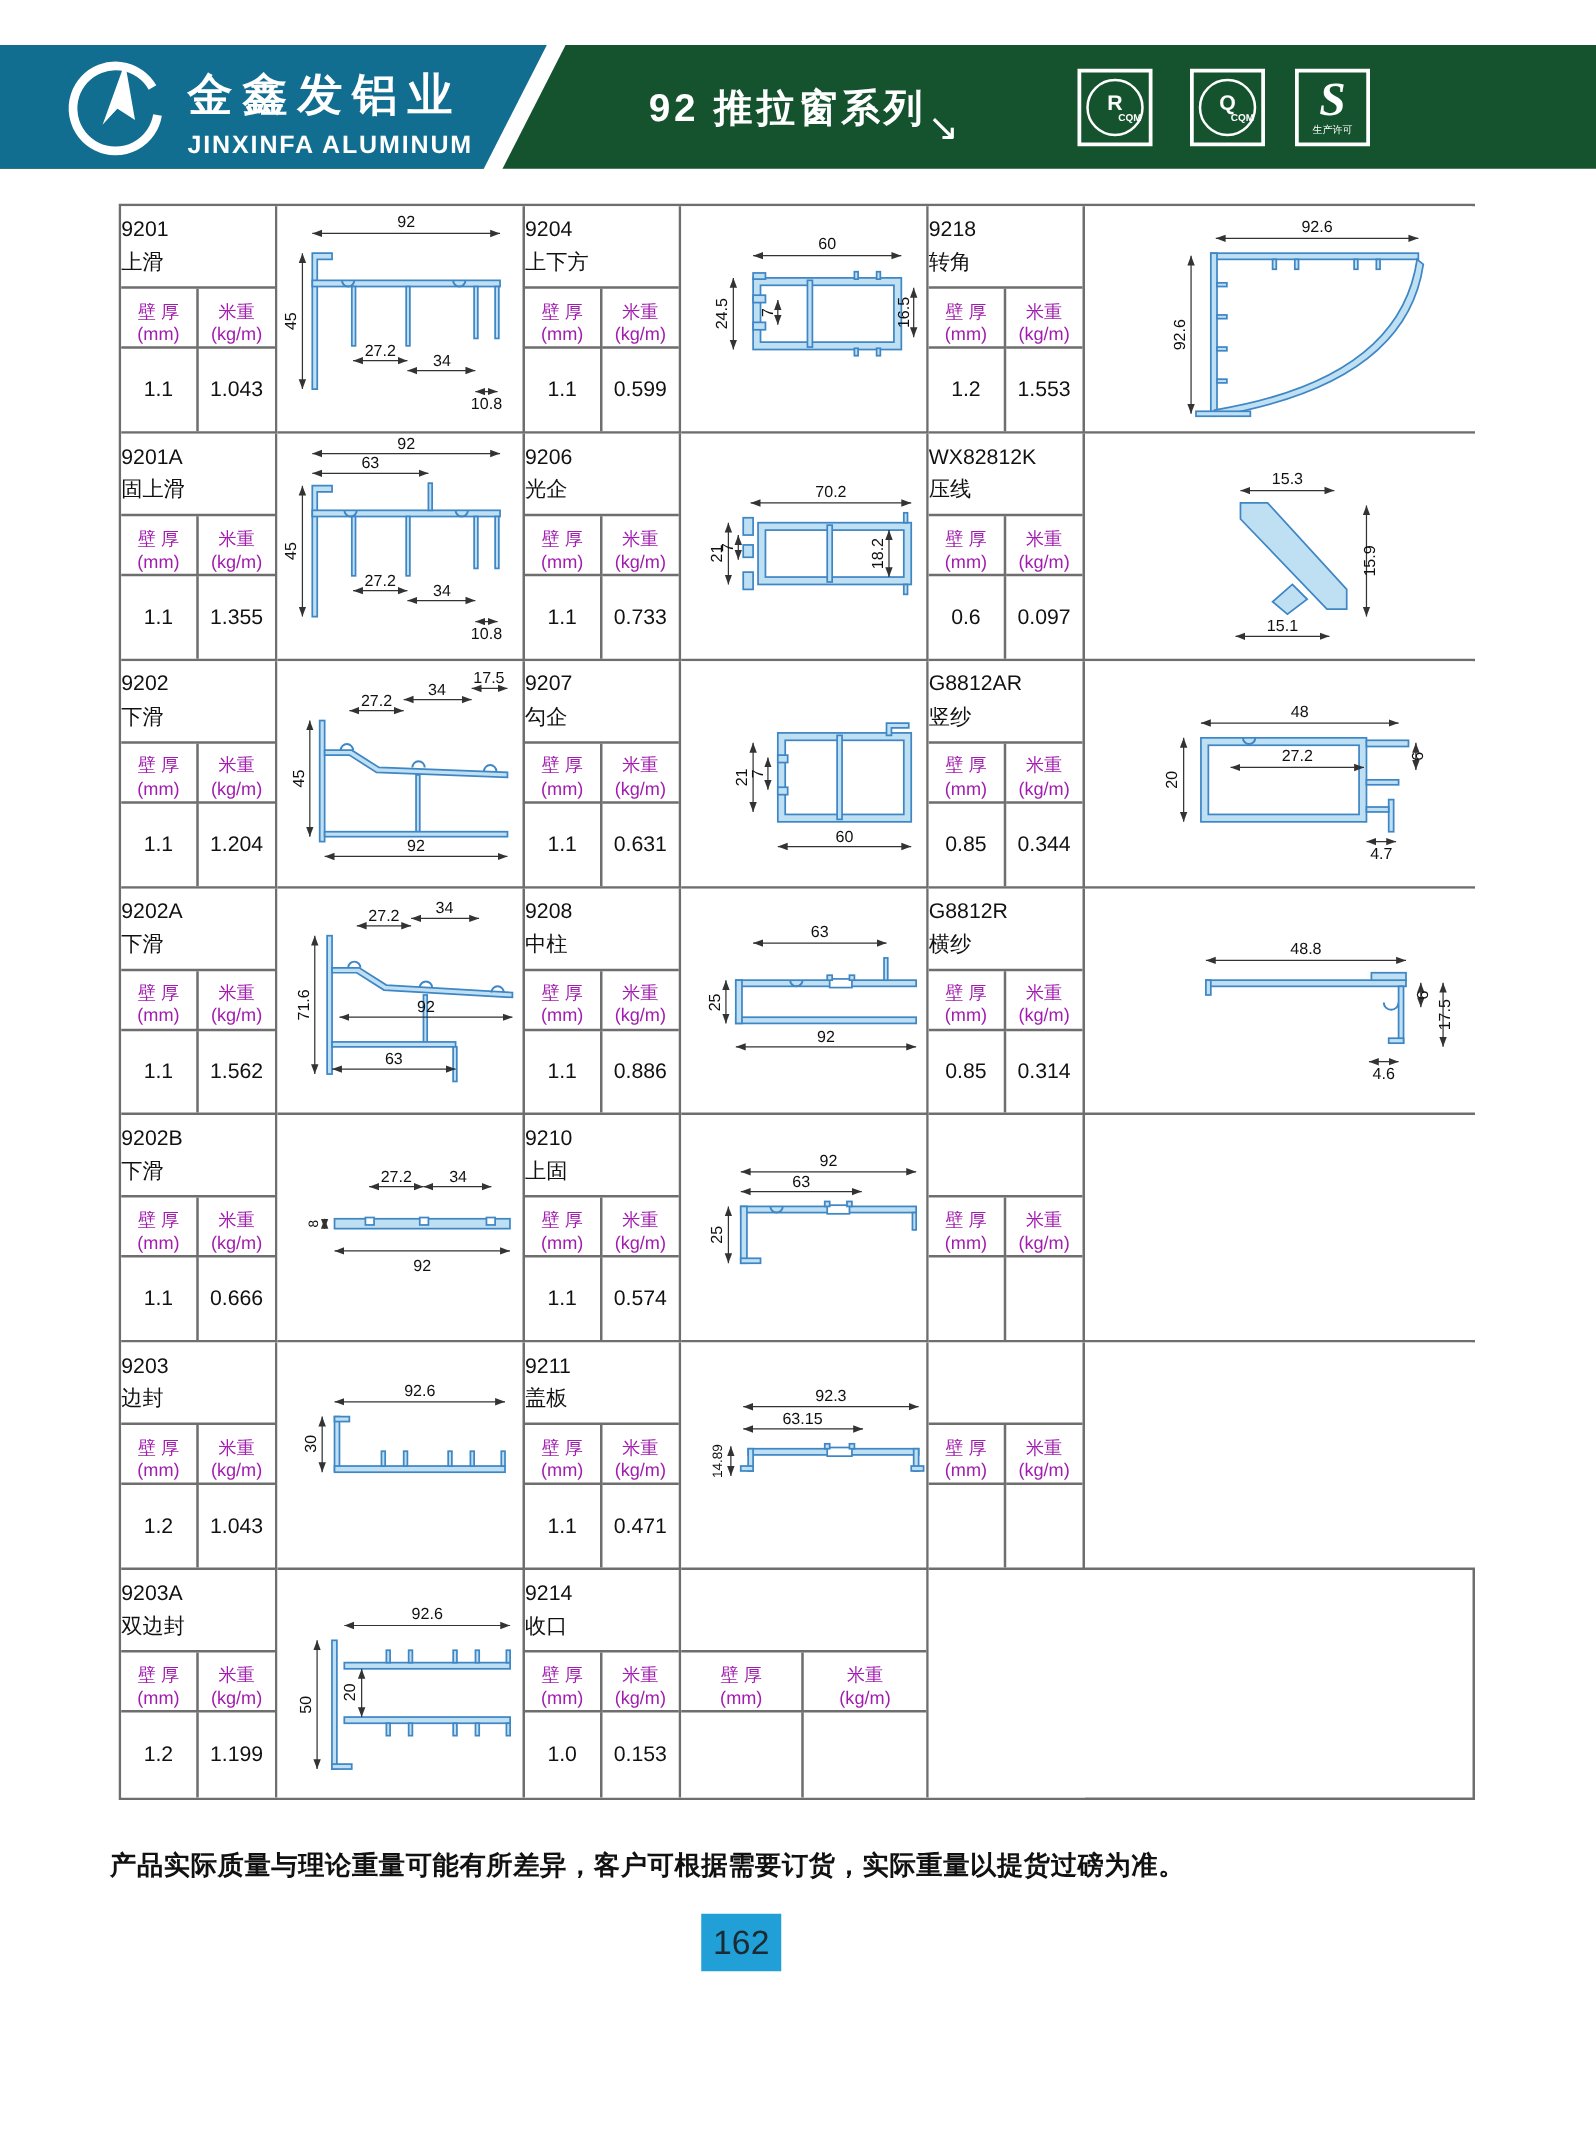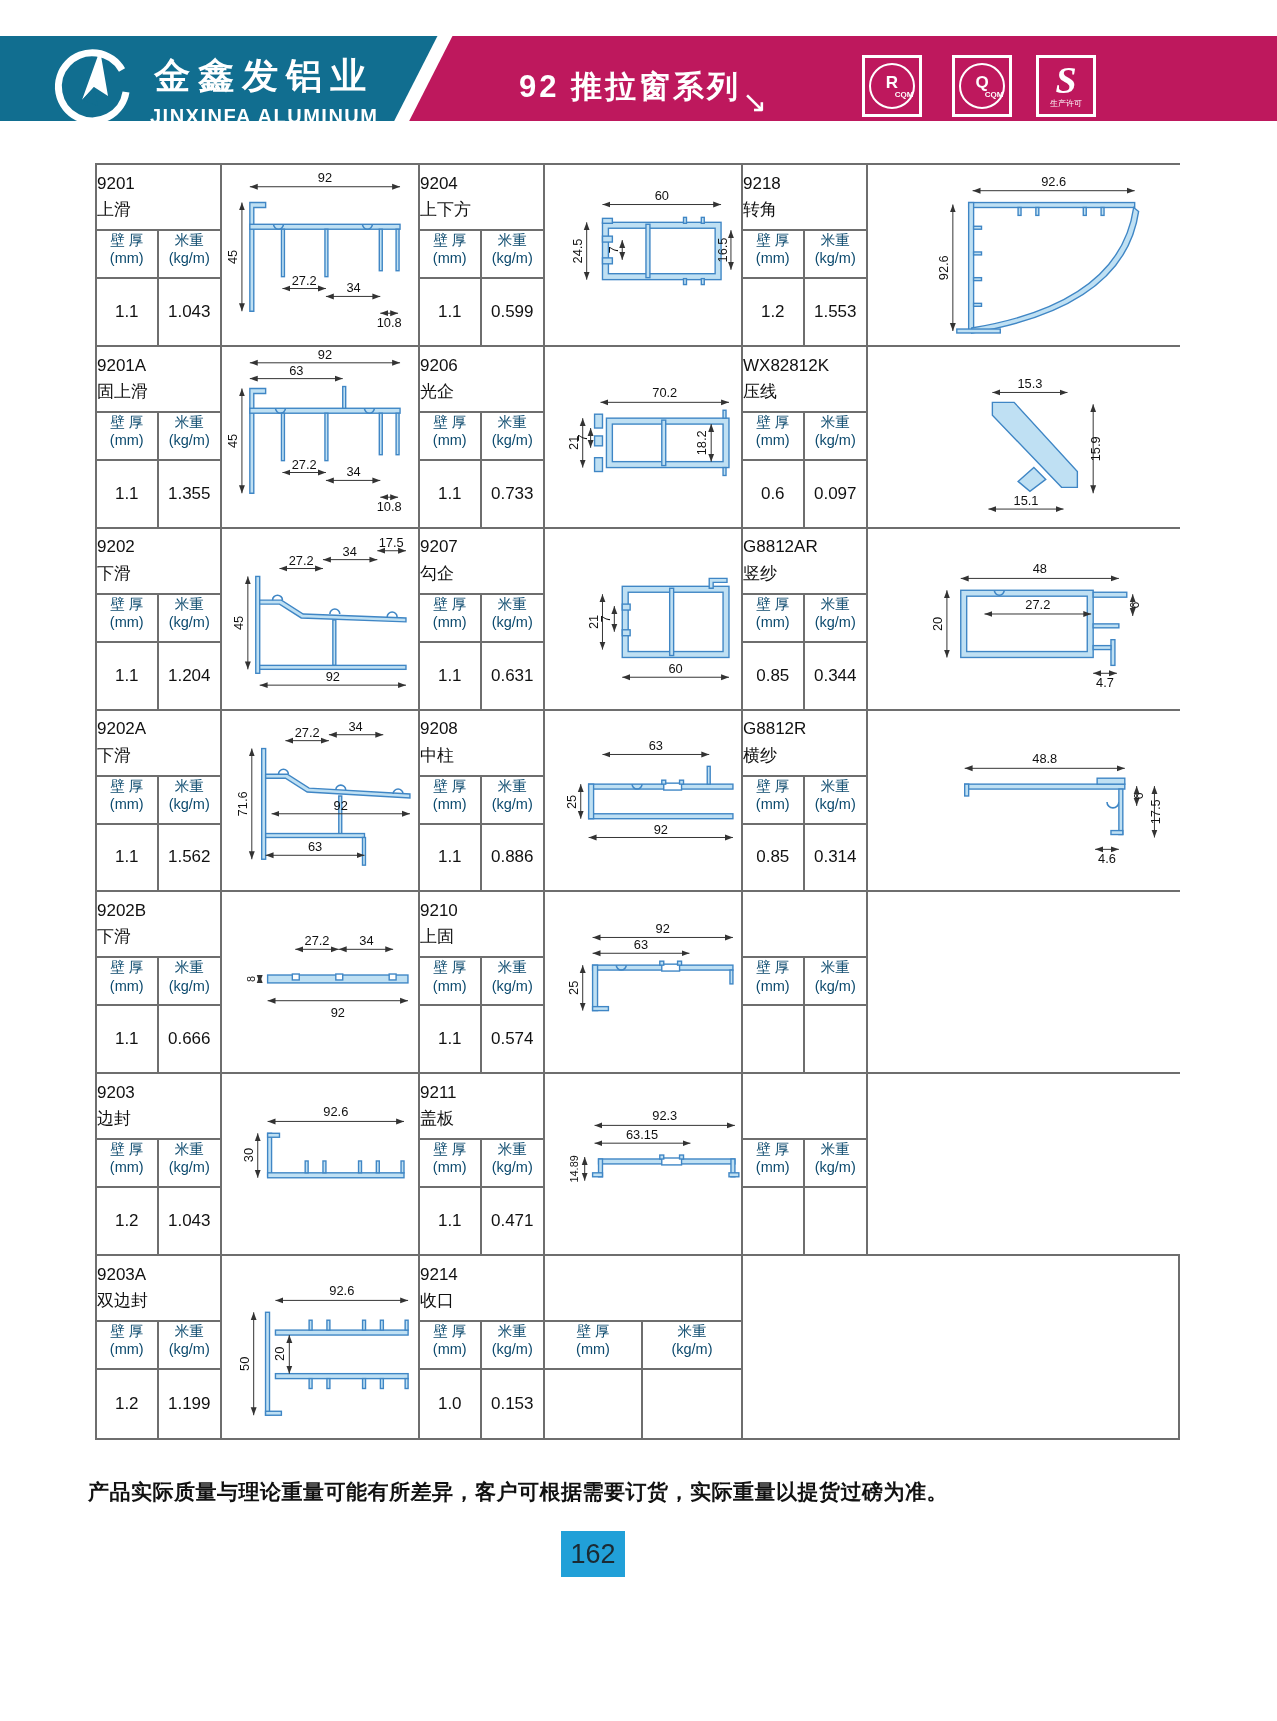--- a/index.html
+++ b/index.html
@@ -1,18 +1,18 @@
 <!DOCTYPE html>
 <html><head>
 <meta charset="utf-8">
 <style>
   html,body{margin:0;padding:0;background:#fff;}
   body{width:1277px;height:1721px;position:relative;font-family:"Liberation Sans",sans-serif;overflow:hidden;}
   
-  .band{position:absolute;left:0;top:36px;width:1277px;height:85px;background:#be185d;text-align:center;}
+  .band{position:absolute;left:0;top:36px;width:1277px;height:99px;background:#14532d;}
   .band-dark{position:absolute;left:0;top:0;height:100%;width:450px;background:#116e90;
              clip-path:polygon(0 0,450px 0,398px 100%,0 100%);}
   .slash{position:absolute;left:412px;top:-6px;width:15px;height:112px;background:#fff;transform:skewX(-27deg);}
   .logo{position:absolute;left:52px;top:8px;}
   .coname{position:absolute;left:150px;top:16px;color:#fff;}
   .coname .cn{font-size:36px;font-weight:bold;letter-spacing:8px;}
   .coname .en{font-size:20px;font-weight:bold;letter-spacing:1.5px;margin-top:4px;}
   .series{position:absolute;left:519px;top:30px;color:#fff;font-size:31px;font-weight:bold;letter-spacing:3px;}
   .diag-arrow{position:absolute;left:742px;top:48px;color:#fff;font-size:30px;font-weight:100;}
   .badge{position:absolute;top:19px;width:60px;height:62px;border:3px solid #fff;box-sizing:border-box;
@@ -25,21 +25,21 @@
   .badge .sub{font-size:8px;margin-top:1px;}
   
   .tbl{position:absolute;left:95px;top:163px;width:1085px;height:1277px;border:2px solid #6e6e6e;box-sizing:border-box;
        display:grid;grid-template-columns:125px 198px 125px 198px 125px 312px;grid-template-rows:repeat(7,1fr);}
   .cell{border-right:2px solid #6e6e6e;border-bottom:2px solid #6e6e6e;box-sizing:border-box;position:relative;background:#fff;}
   .lc{border-right:none;} .lr{border-bottom:none;}
   .info{display:flex;flex-direction:column;}
   .cb{height:64px;border-bottom:2px solid #6e6e6e;display:flex;flex-direction:column;align-items:flex-start;
       justify-content:center;font-size:17px;color:#111;line-height:1.55;}
   .sg{flex:1;display:grid;grid-template-columns:1fr 1fr;grid-template-rows:48px 1fr;}
-  .hc{display:flex;flex-direction:column;align-items:center;justify-content:flex-start;font-size:14.5px;color:#0c4a6e;line-height:1.25;}
+  .hc{display:flex;flex-direction:column;align-items:center;justify-content:flex-end;font-size:14.5px;color:#a21caf;line-height:1.25;}
   .vc{display:flex;align-items:center;justify-content:center;font-size:17px;color:#111;}
   .br{border-right:2px solid #6e6e6e;} .bb{border-bottom:2px solid #6e6e6e;}
   .draw svg{position:absolute;left:0;top:0;width:100%;height:100%;}
   
   .al{fill:#bfe0f3;stroke:#3f86c5;stroke-width:1.4;}
   .in{fill:#fff;stroke:#3f86c5;stroke-width:1.4;}
   .als{fill:none;stroke:#3f86c5;stroke-width:1.6;}
   .dl{stroke:#333;stroke-width:1;fill:none;}
   svg text{font:13px "Liberation Sans",sans-serif;fill:#111;text-anchor:middle;}
   svg text.sm{font-size:11px;}

